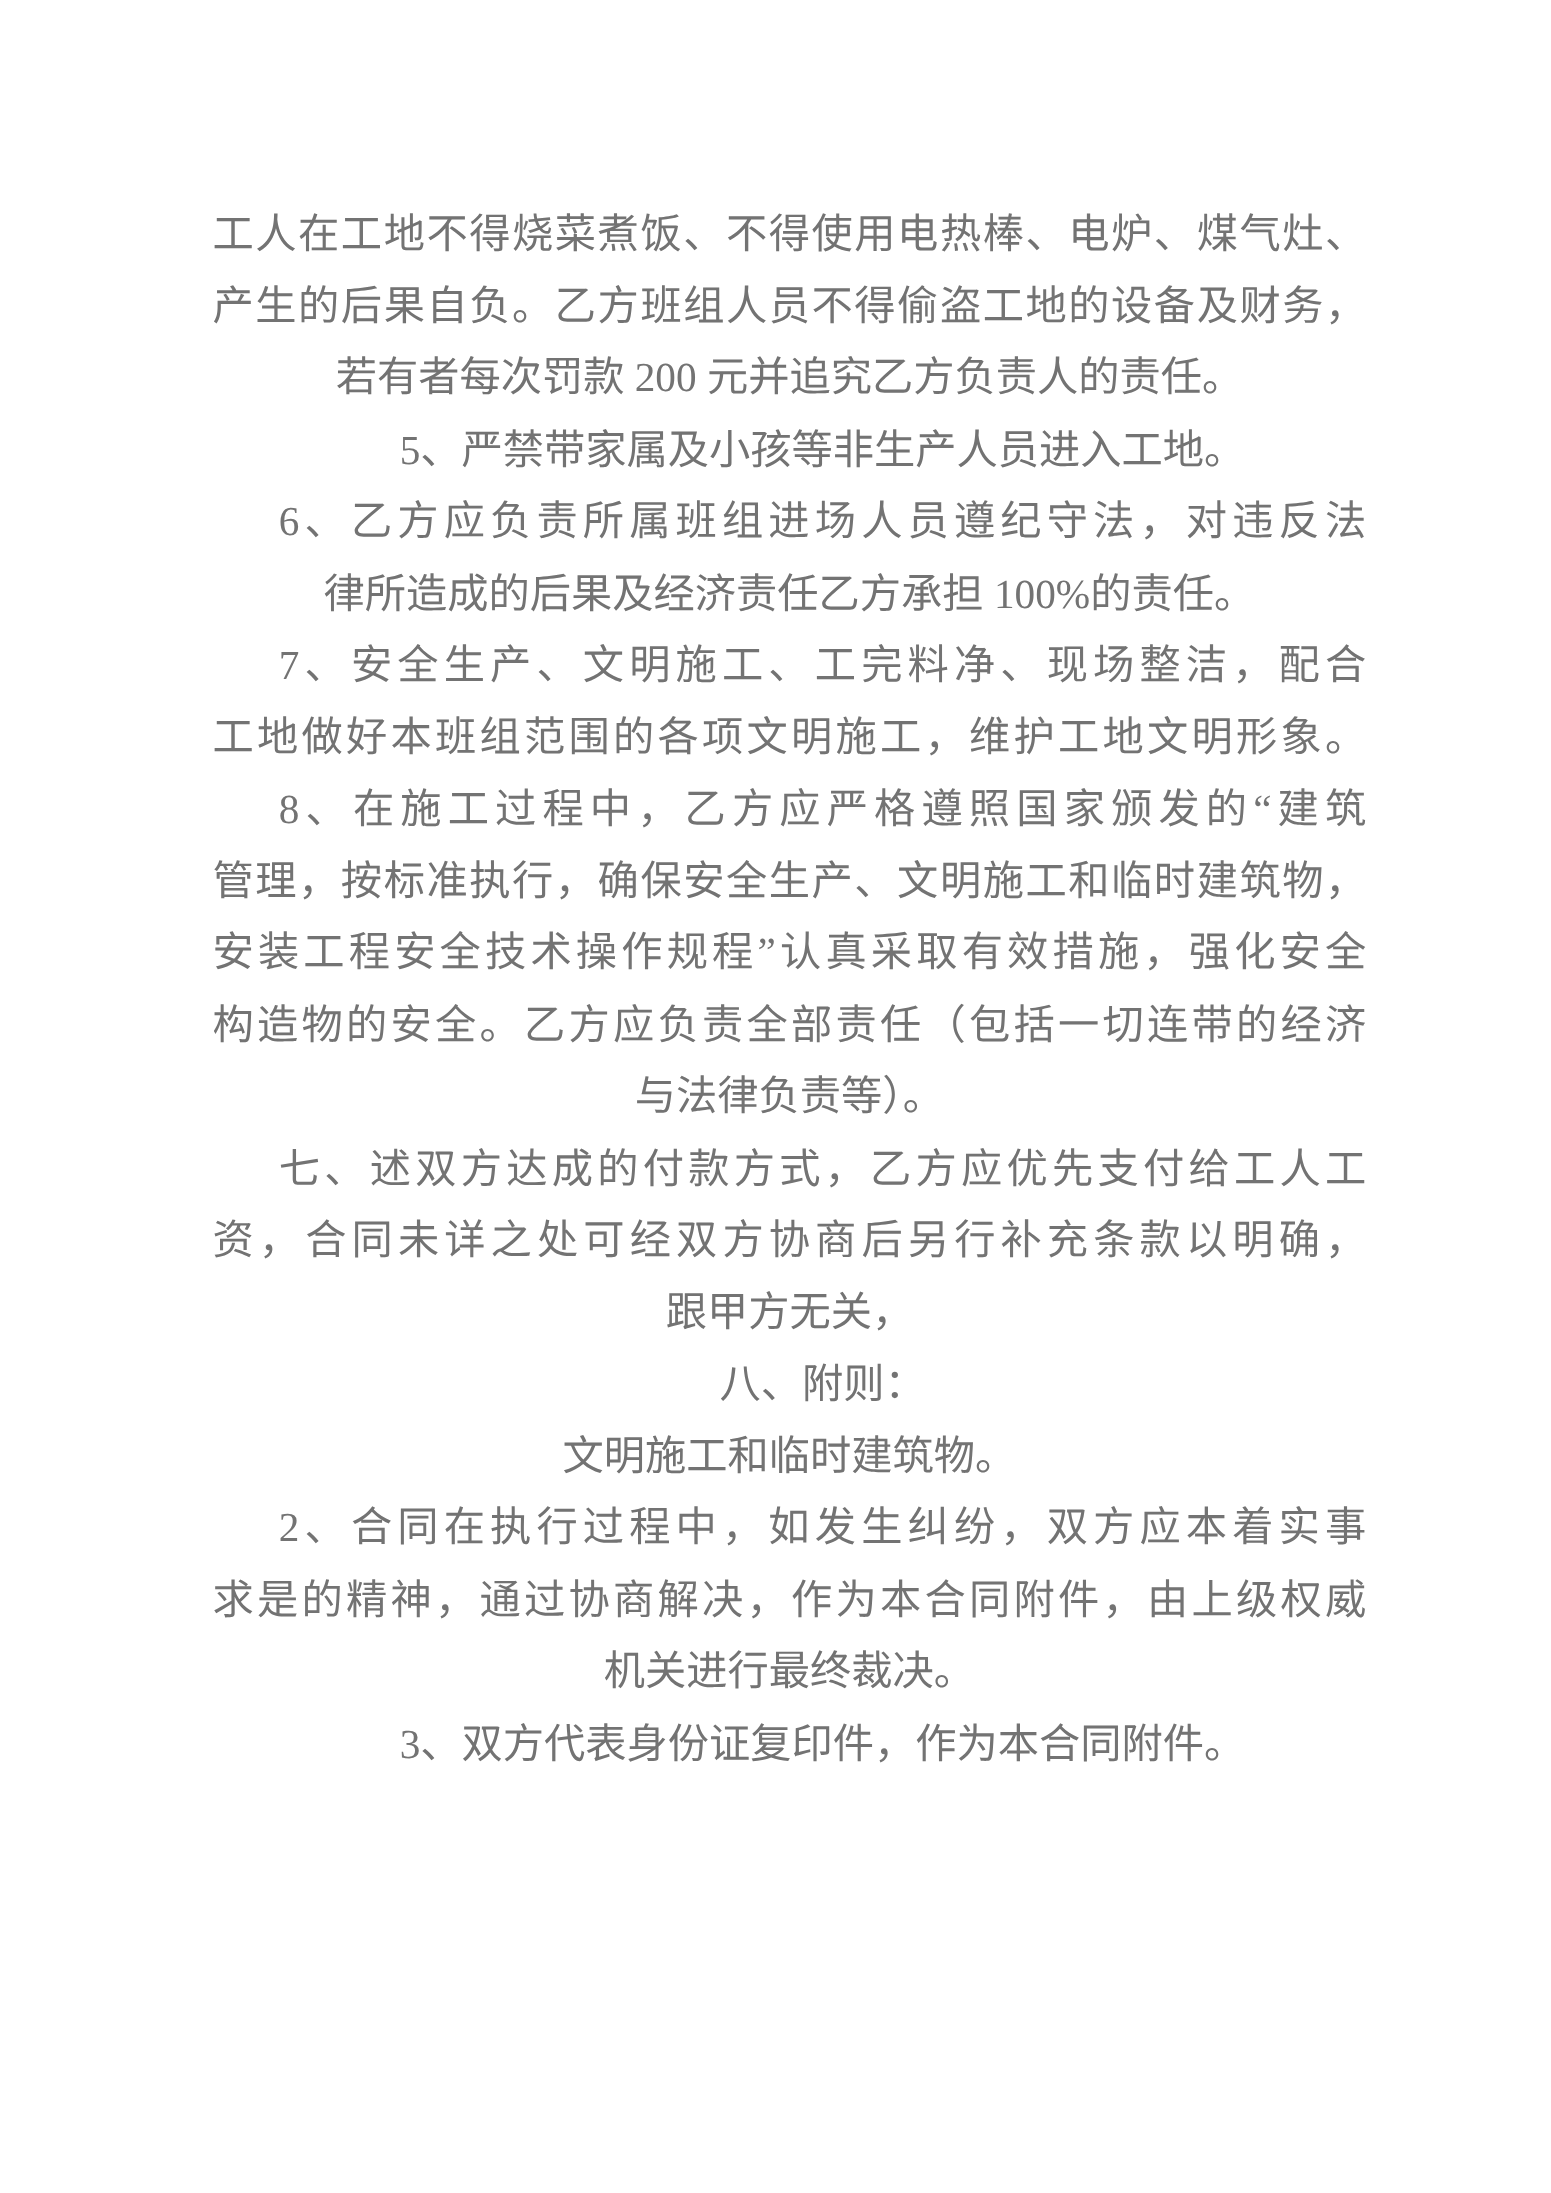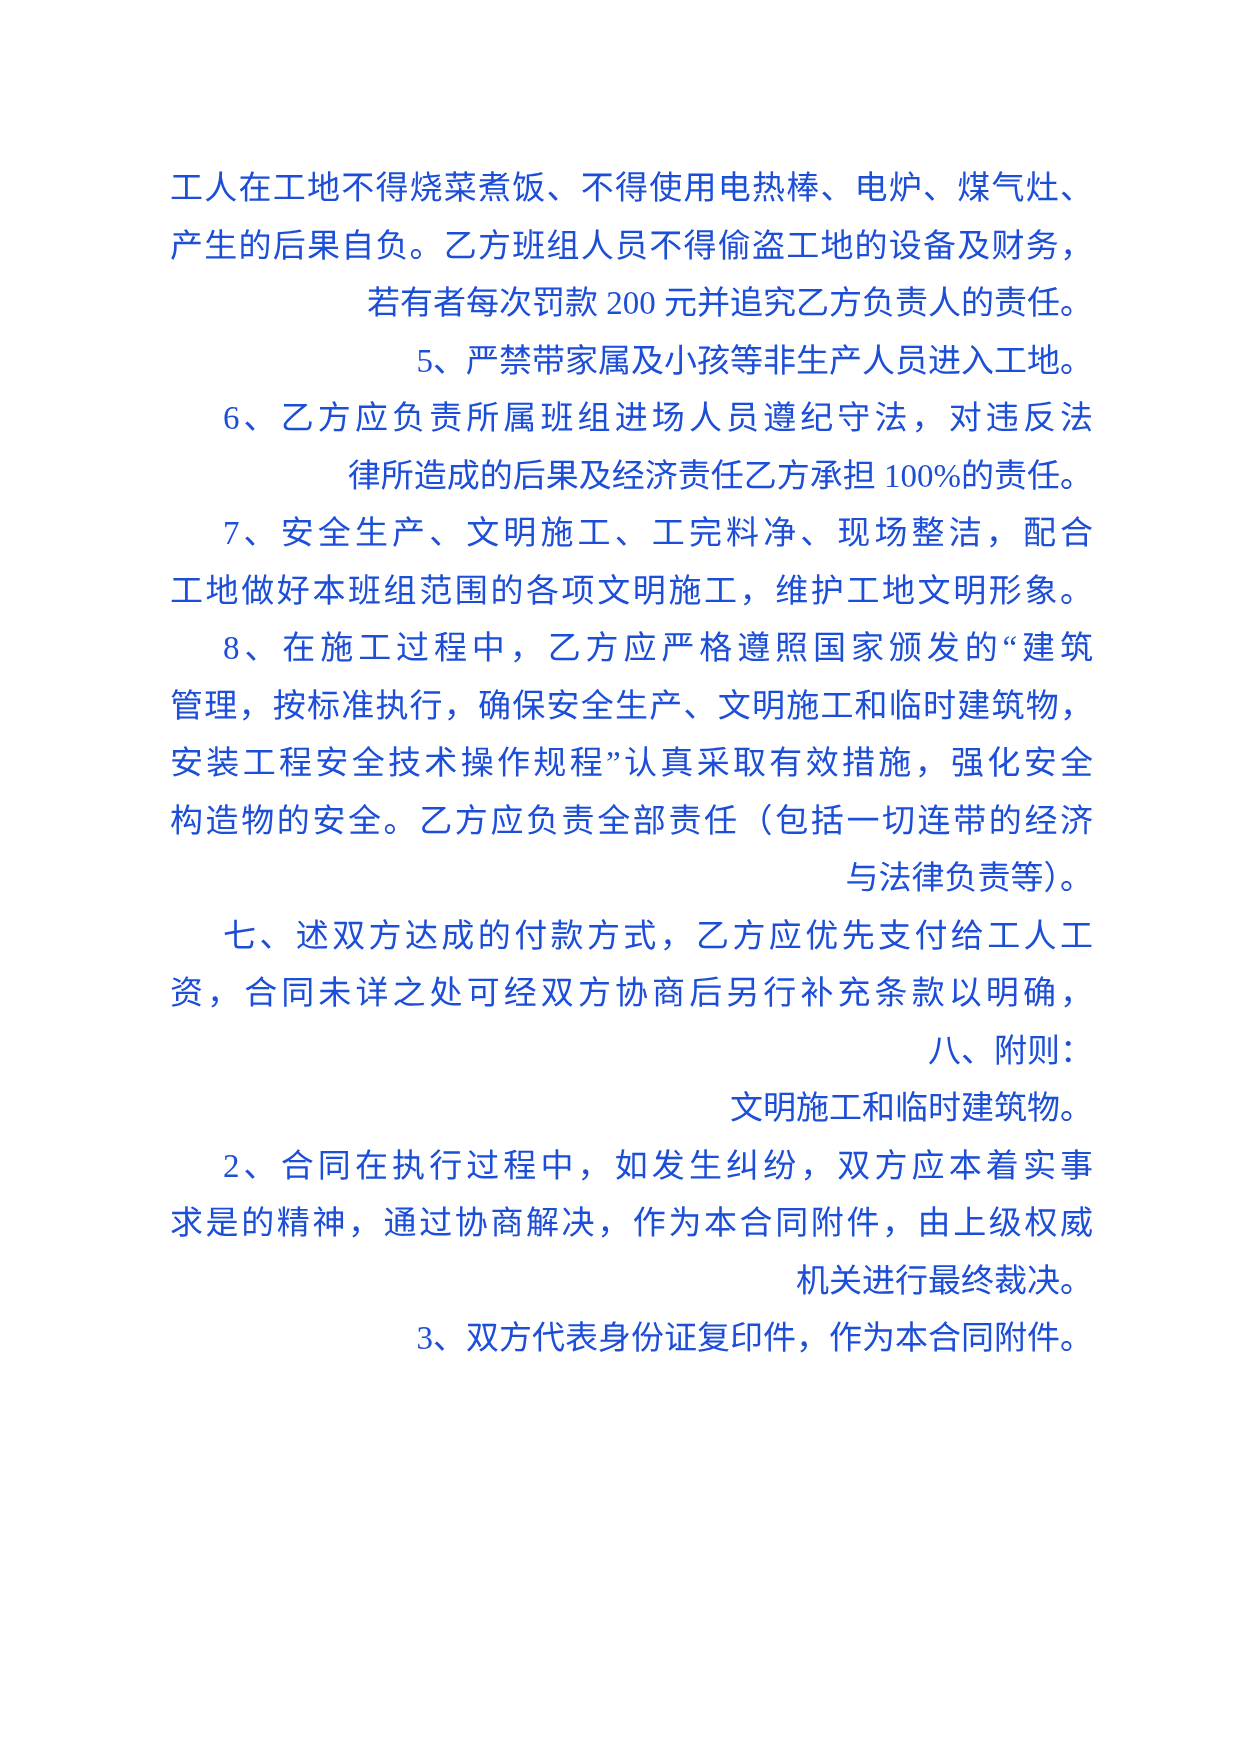--- a/index.html
+++ b/index.html
@@ -20,53 +20,54 @@
     left: 170px;
     top: 160px;
     width: 923px;
     color: #151515;
   }
   .line {
     font-size: 33px;
     line-height: 57.5px;
     height: 57.5px;
     overflow: hidden;
-    text-align: right;
+    text-align: center;
     white-space: normal;
     font-weight: normal;
     letter-spacing: 0;
   }
   .line.indent {
     text-indent: 53px;
   }
   .line.fill {
     text-align: justify;
     text-align-last: justify;
   }
 </style>
 </head>
 <body>
 
 <div class="page">
-  <div class="text-block" id="text-block" style="color: #1d4ed8;">
+  <div class="text-block" id="text-block" style="color: #737373;">
       <div class="line fill">工人在工地不得烧菜煮饭、不得使用电热棒、电炉、煤气灶、</div>
       <div class="line fill">产生的后果自负。乙方班组人员不得偷盗工地的设备及财务，</div>
       <div class="line">若有者每次罚款 200 元并追究乙方负责人的责任。</div>
       <div class="line indent">5、严禁带家属及小孩等非生产人员进入工地。</div>
       <div class="line indent fill">6、乙方应负责所属班组进场人员遵纪守法，对违反法</div>
       <div class="line">律所造成的后果及经济责任乙方承担 100%的责任。</div>
       <div class="line indent fill">7、安全生产、文明施工、工完料净、现场整洁，配合</div>
       <div class="line fill">工地做好本班组范围的各项文明施工，维护工地文明形象。</div>
       <div class="line indent fill">8、在施工过程中，乙方应严格遵照国家颁发的“建筑</div>
       <div class="line fill">管理，按标准执行，确保安全生产、文明施工和临时建筑物，</div>
       <div class="line fill">安装工程安全技术操作规程”认真采取有效措施，强化安全</div>
       <div class="line fill">构造物的安全。乙方应负责全部责任（包括一切连带的经济</div>
       <div class="line">与法律负责等）。</div>
       <div class="line indent fill">七、述双方达成的付款方式，乙方应优先支付给工人工</div>
       <div class="line fill">资，合同未详之处可经双方协商后另行补充条款以明确，</div>
+      <div class="line">跟甲方无关，</div>
       <div class="line indent">八、附则：</div>
       <div class="line">文明施工和临时建筑物。</div>
       <div class="line indent fill">2、合同在执行过程中，如发生纠纷，双方应本着实事</div>
       <div class="line fill">求是的精神，通过协商解决，作为本合同附件，由上级权威</div>
       <div class="line">机关进行最终裁决。</div>
       <div class="line indent">3、双方代表身份证复印件，作为本合同附件。</div>
     </div>
 </div>
 
 </body></html>

